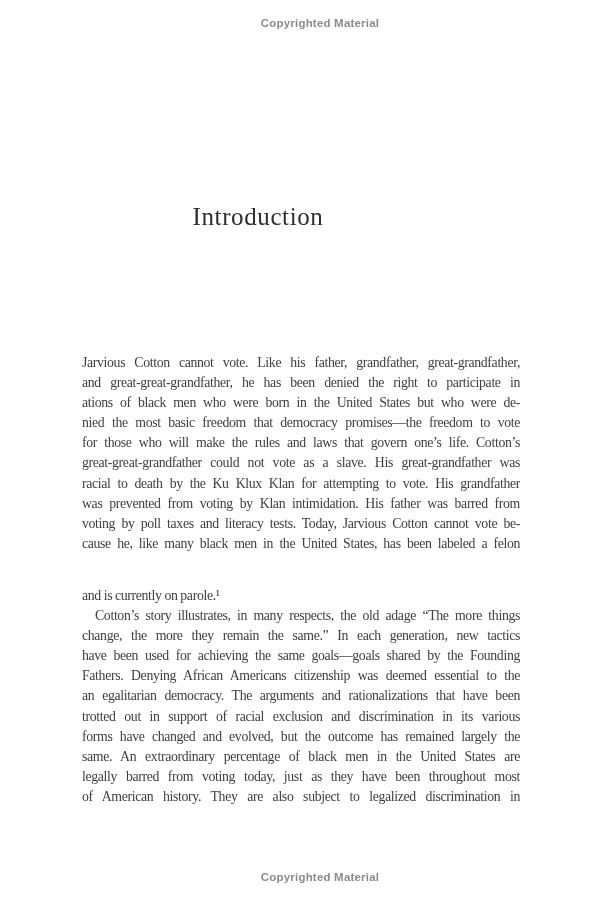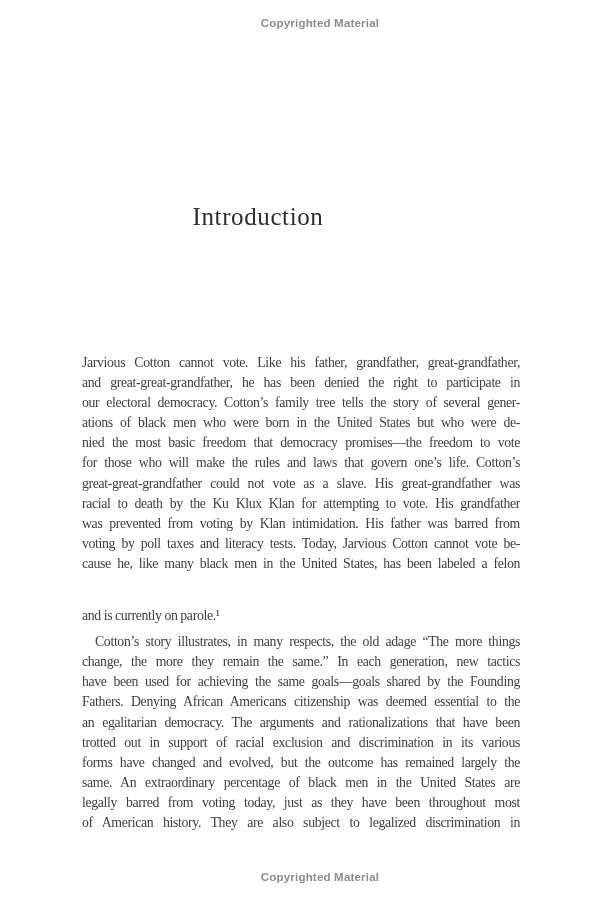--- a/index.html
+++ b/index.html
@@ -53,36 +53,34 @@
     height:20.1px;
     overflow:hidden;
   }
   .line.plain{
     text-align:left;
     text-align-last:left;
     margin-top:32px;
   }
   .line.indent{
     padding-left:13px;
-    margin-top:6px;
   }
 </style>
 </head>
 <body>
 
 <div class="page">
 
   <div class="watermark top">Copyrighted Material</div>
 
   <h1 class="chapter-title">Introduction</h1>
 
   <div class="body-text">
     <div class="line">Jarvious Cotton cannot vote. Like his father, grandfather, great-grandfather,</div>
     <div class="line">and great-great-grandfather, he has been denied the right to participate in</div>
-    <div class="line">our electoral democracy. Cotton’s family tree tells the story of several gener-</div>
     <div class="line">ations of black men who were born in the United States but who were de-</div>
     <div class="line">nied the most basic freedom that democracy promises—the freedom to vote</div>
     <div class="line">for those who will make the rules and laws that govern one’s life. Cotton’s</div>
     <div class="line">great-great-grandfather could not vote as a slave. His great-grandfather was</div>
     <div class="line">racial to death by the Ku Klux Klan for attempting to vote. His grandfather</div>
     <div class="line">was prevented from voting by Klan intimidation. His father was barred from</div>
     <div class="line">voting by poll taxes and literacy tests. Today, Jarvious Cotton cannot vote be-</div>
     <div class="line">cause he, like many black men in the United States, has been labeled a felon</div>
     <div class="line plain">and is currently on parole.¹</div>
 

